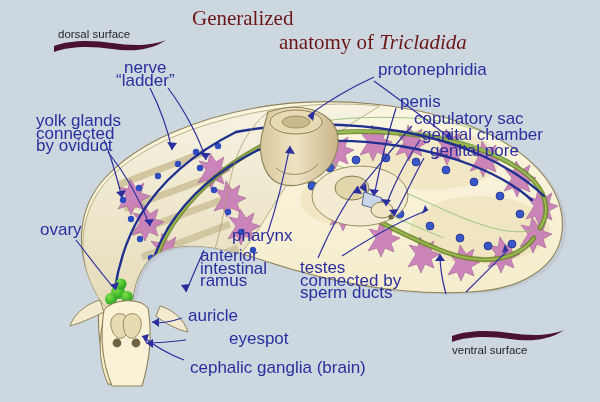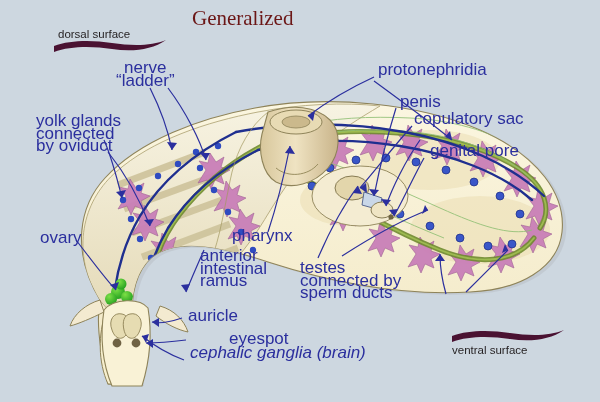--- a/index.html
+++ b/index.html
@@ -309,52 +309,54 @@
 
     <g>
       <path d="M54,46 C 70,40 92,40 112,43 C 132,46 152,46 166,40
                C 152,50 132,52 112,49 C 92,46 70,46 54,52 Z" fill="#4a1232"></path>
       <path d="M452,336 C 468,330 490,330 510,333 C 530,336 550,336 564,330
                C 550,340 530,342 510,339 C 490,336 468,336 452,342 Z" fill="#4a1232"></path>
     </g>
   </svg>
 
   <div class="title" style="left:192px; top:6px;">Generalized</div>
+  <div class="title" style="left:279px; top:30px;"><span>anatomy of </span><span class="it">Tricladida</span></div>
 
   <div class="surf" style="left:58px; top:28px;">dorsal surface</div>
   <div class="surf" style="left:452px; top:344px;">ventral surface</div>
 
   <div class="lbl" style="left:116px; top:62px; text-align:center;">nerve
 “ladder”</div>
 
   <div class="lbl" style="left:378px; top:64px;">protonephridia</div>
 
   <div class="lbl" style="left:400px; top:96px;">penis</div>
 
   <div class="lbl" style="left:414px; top:113px;">copulatory sac</div>
 
+  <div class="lbl" style="left:422px; top:129px;">genital chamber</div>
 
   <div class="lbl" style="left:430px; top:145px;">genital pore</div>
 
   <div class="lbl" style="left:36px; top:115px;">yolk glands
 connected
 by oviduct</div>
 
-  <div class="lbl" style="left:40px; top:232px;text-align:center;">ovary</div>
+  <div class="lbl" style="left:40px; top:224px;text-align:center;">ovary</div>
 
   <div class="lbl" style="left:232px; top:230px;">pharynx</div>
 
   <div class="lbl" style="left:300px; top:262px;">testes
 connected by
 sperm ducts</div>
 
   <div class="lbl" style="left:200px; top:250px;">anterior
 intestinal
 ramus</div>
 
 
   <div class="lbl" style="left:188px; top:310px;">auricle</div>
 
   <div class="lbl" style="left:192px; top:333px;margin-left:37px;">eyespot</div>
 
-  <div class="lbl" style="left:190px; top:347px;font-style:italic;">cephalic ganglia (brain)</div>
+  <div class="lbl" style="left:190px; top:362px;">cephalic ganglia (brain)</div>
 
 </div>
 
 </body></html>

